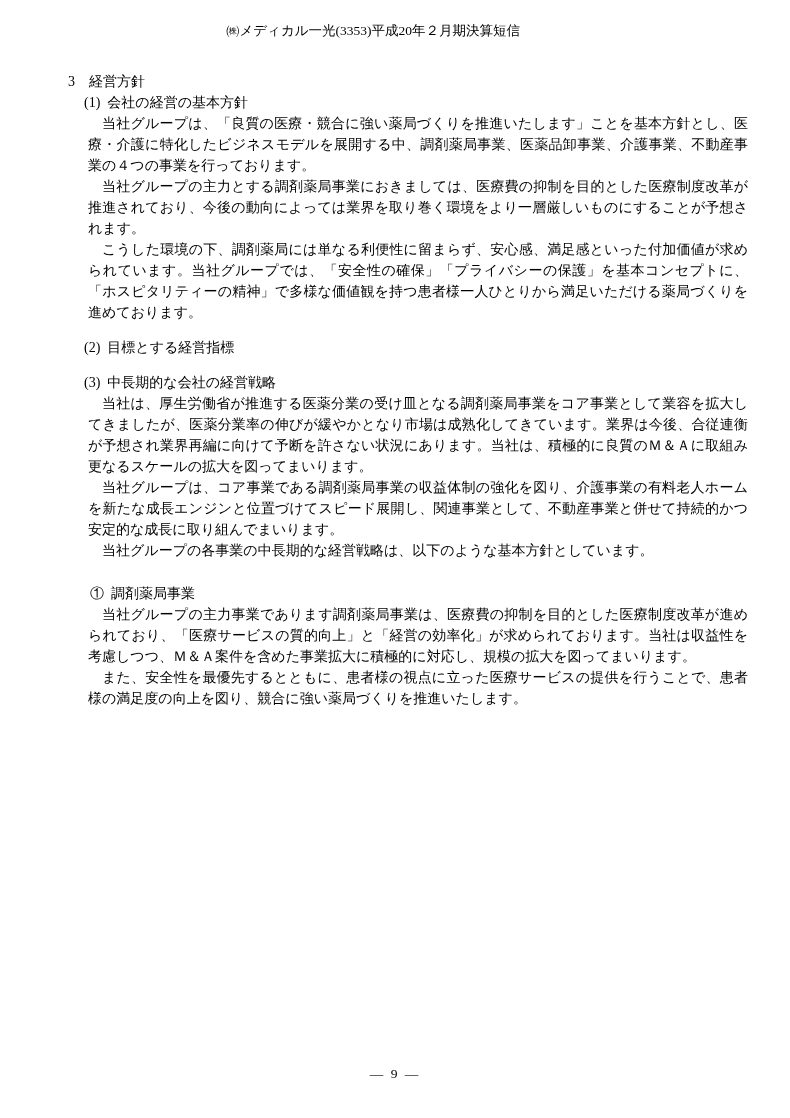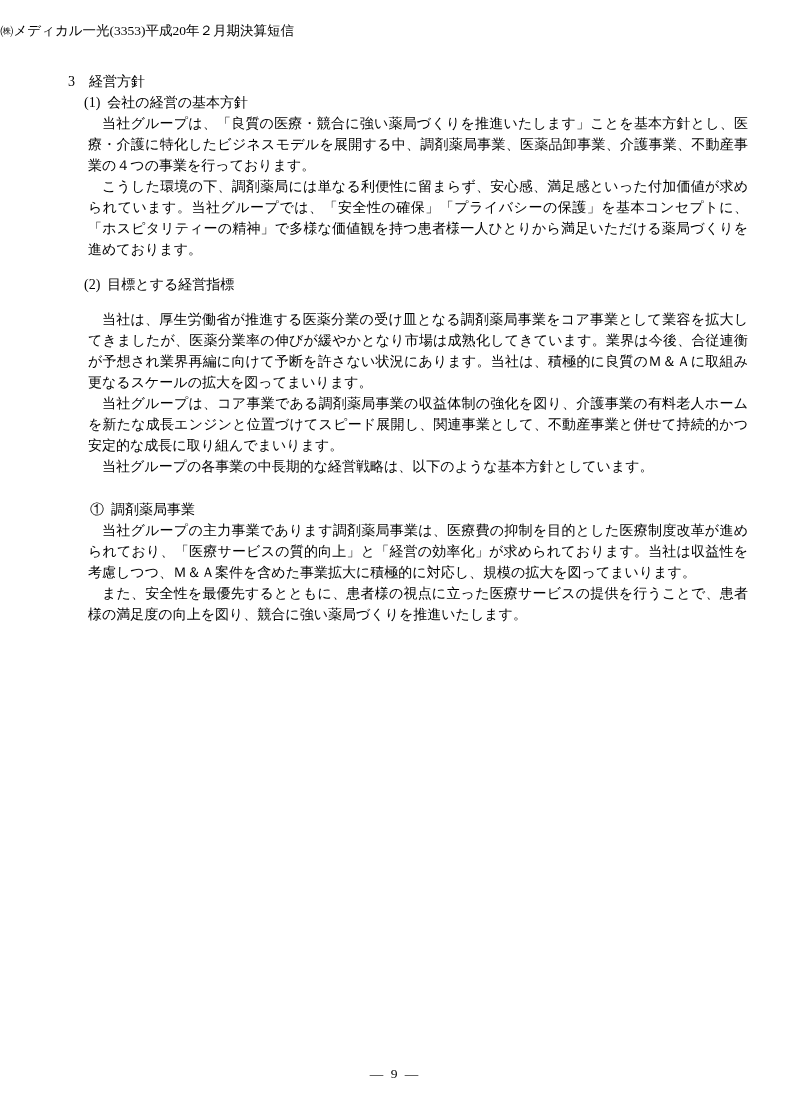--- a/index.html
+++ b/index.html
@@ -14,21 +14,21 @@
     background: #ffffff;
     color: #000000;
     font-family: "Liberation Serif", "DejaVu Serif", serif;
     overflow: hidden;
   }
   .header {
     position: absolute;
     top: 22px;
     left: 0;
     right: 44px;
-    text-align: left;
+    text-align: center;
     font-size: 13.5px;
     line-height: 18px;
     white-space: nowrap;
   }
   .content {
     position: absolute;
     top: 71px;
     left: 68px;
     width: 682px;
     font-size: 14px;
@@ -74,30 +74,34 @@
 
     <div class="sec-heading">
       <span class="sec-num">3</span><span>経営方針</span>
     </div>
 
     <section class="subsection">
       <div class="sub-heading">
         <span class="sub-label">(1)</span><span>会社の経営の基本方針</span>
       </div>
       <p class="para">当社グループは、「良質の医療・競合に強い薬局づくりを推進いたします」ことを基本方針とし、医療・介護に特化したビジネスモデルを展開する中、調剤薬局事業、医薬品卸事業、介護事業、不動産事業の４つの事業を行っております。</p>
+      <p class="para">当社グループの主力とする調剤薬局事業におきましては、医療費の抑制を目的とした医療制度改革が推進されており、今後の動向によっては業界を取り巻く環境をより一層厳しいものにすることが予想されます。</p>
       <p class="para">こうした環境の下、調剤薬局には単なる利便性に留まらず、安心感、満足感といった付加価値が求められています。当社グループでは、「安全性の確保」「プライバシーの保護」を基本コンセプトに、「ホスピタリティーの精神」で多様な価値観を持つ患者様一人ひとりから満足いただける薬局づくりを進めております。</p>
     </section>
 
     <section class="subsection">
       <div class="sub-heading">
         <span class="sub-label">(2)</span><span>目標とする経営指標</span>
       </div>
     </section>
 
     <section class="subsection">
+      <div class="sub-heading">
+        <span class="sub-label">(3)</span><span>中長期的な会社の経営戦略</span>
+      </div>
       <p class="para">当社は、厚生労働省が推進する医薬分業の受け皿となる調剤薬局事業をコア事業として業容を拡大してきましたが、医薬分業率の伸びが緩やかとなり市場は成熟化してきています。業界は今後、合従連衡が予想され業界再編に向けて予断を許さない状況にあります。当社は、積極的に良質のＭ＆Ａに取組み更なるスケールの拡大を図ってまいります。</p>
       <p class="para">当社グループは、コア事業である調剤薬局事業の収益体制の強化を図り、介護事業の有料老人ホームを新たな成長エンジンと位置づけてスピード展開し、関連事業として、不動産事業と併せて持続的かつ安定的な成長に取り組んでまいります。</p>
       <p class="para">当社グループの各事業の中長期的な経営戦略は、以下のような基本方針としています。</p>
 
       <div class="item">
         <div class="item-heading">
           <span class="item-label">①</span><span>調剤薬局事業</span>
         </div>
         <p class="para">当社グループの主力事業であります調剤薬局事業は、医療費の抑制を目的とした医療制度改革が進められており、「医療サービスの質的向上」と「経営の効率化」が求められております。当社は収益性を考慮しつつ、Ｍ＆Ａ案件を含めた事業拡大に積極的に対応し、規模の拡大を図ってまいります。</p>
         <p class="para">また、安全性を最優先するとともに、患者様の視点に立った医療サービスの提供を行うことで、患者様の満足度の向上を図り、競合に強い薬局づくりを推進いたします。</p>

